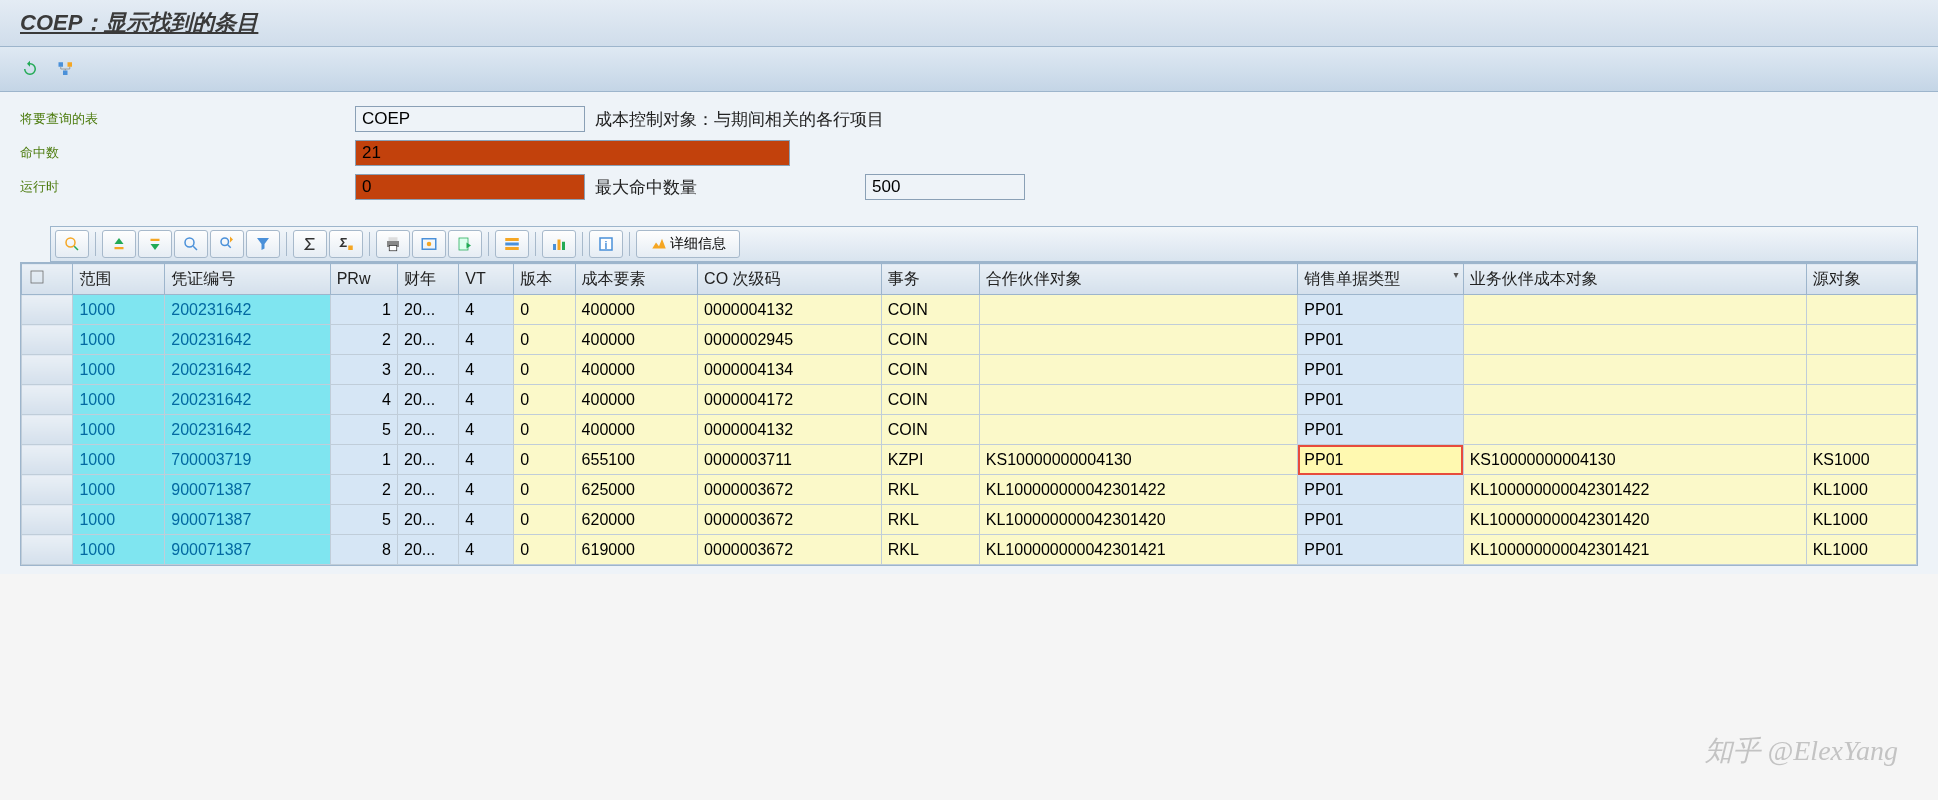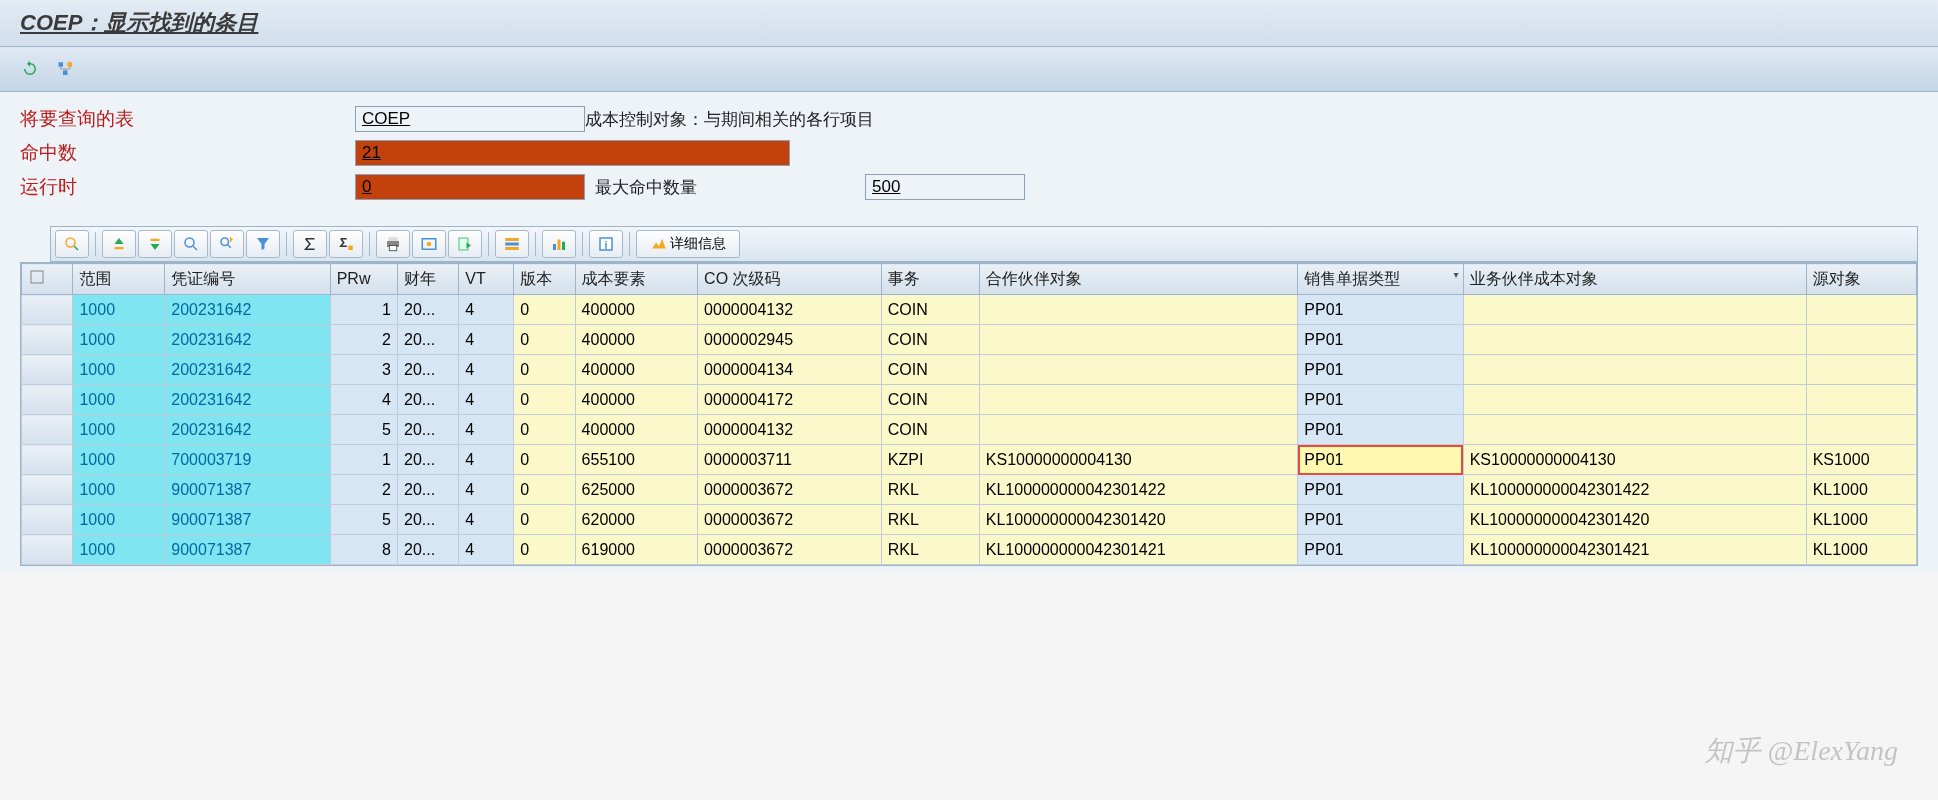--- a/index.html
+++ b/index.html
@@ -5,24 +5,24 @@
 * { box-sizing: border-box; margin: 0; padding: 0; }
 body { font-family: Arial, "Microsoft YaHei", sans-serif; font-size: 16px; background: #f5f5f5; overflow: hidden; width: 1938px; }
 
 .title-bar { background: linear-gradient(#e4ecf4, #d0ddeb); border-bottom: 1px solid #9db5cc; padding: 8px 20px; font-size: 22px; font-weight: bold; font-style: italic; color: #3a3a3a; text-decoration: underline; }
 
 .toolbar-top { background: linear-gradient(#dfe9f3, #c4d5e6); border-bottom: 1px solid #9db5cc; padding: 10px 18px; display: flex; gap: 12px; }
 .toolbar-top .ticon { width: 24px; height: 24px; display: inline-flex; align-items: center; justify-content: center; cursor: pointer; }
 
 .params { background: #eef3f8; padding: 14px 20px 18px; }
 .param-row { display: flex; align-items: center; margin-bottom: 8px; }
-.param-label { width: 335px; font-size: 19px; color: #b91c1c; }
-.param-input { border: 1px solid #8aa0b6; background: #eef3f8; padding: 2px 6px; font-size: 17px; height: 26px; text-decoration: underline; }
+.param-label { width: 335px; font-size: 13px; color: #4d7c0f; }
+.param-input { border: 1px solid #8aa0b6; background: #eef3f8; padding: 2px 6px; font-size: 17px; height: 26px; }
 .param-input.ro { background: #c2410c; }
-.param-desc { font-size: 17px; color: #222; }
+.param-desc { margin-left: 10px; font-size: 17px; color: #222; }
 
 .grid-area { padding: 0 20px 8px; background: #eef3f8; }
 
 .grid-toolbar { background: linear-gradient(#f2f6fa, #d9e4ef); border: 1px solid #9db5cc; padding: 3px 4px; display: flex; align-items: center; gap: 2px; margin-left: 30px; }
 .gt-btn { width: 34px; height: 28px; border: 1px solid #a7b9cb; border-radius: 3px; background: linear-gradient(#fefefe, #e6edf4); display: inline-flex; align-items: center; justify-content: center; cursor: pointer; }
 .gt-sep { width: 1px; height: 24px; background: #a7b9cb; margin: 0 4px; }
 .gt-btn.wide { width: auto; padding: 0 13px; gap: 2px; font-size: 14px; }
 
 .grid-wrap { border: 1px solid #9db5cc; background: #fff; overflow: hidden; }
 table { border-collapse: collapse; width: 100%; table-layout: fixed; }

